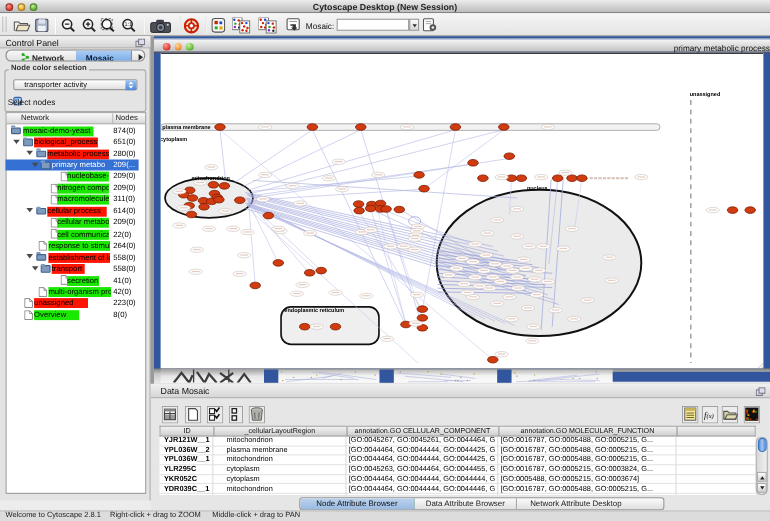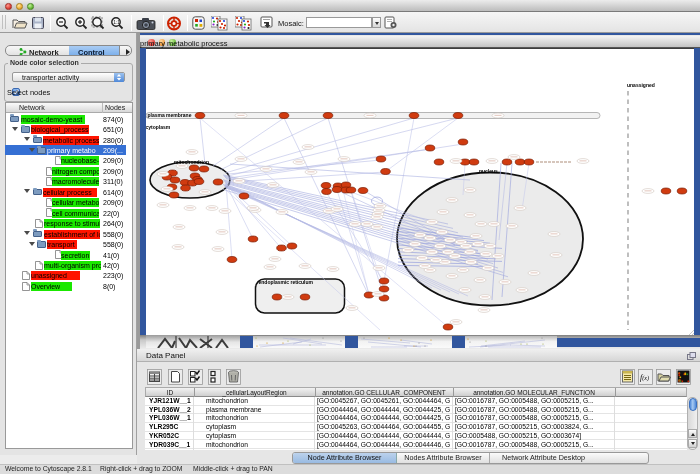--- a/index.html
+++ b/index.html
@@ -3,20 +3,21 @@
 *{margin:0;padding:0;box-sizing:border-box}
 body{width:700px;height:474px;font-family:"Liberation Sans",sans-serif;background:#ececec;position:relative;overflow:hidden}
 .abs{position:absolute}
 svg{display:block}
 </style></head><body>
 
 <div class="abs" style="left:0;top:0;width:700px;height:12px;background:linear-gradient(#ececec,#bcbcbc);border-bottom:1px solid #7a7a7a">
  <div class="abs" style="left:5px;top:3px;width:6.5px;height:6.5px;border-radius:50%;background:radial-gradient(circle at 35% 30%,#ff9a90,#e0443a 60%,#a02018);border:0.5px solid #a03028"></div>
  <div class="abs" style="left:16.3px;top:3px;width:6.5px;height:6.5px;border-radius:50%;background:radial-gradient(circle at 35% 30%,#ffe9a0,#f0b03c 60%,#b07810);border:0.5px solid #a88020"></div>
  <div class="abs" style="left:27.4px;top:3px;width:6.5px;height:6.5px;border-radius:50%;background:radial-gradient(circle at 35% 30%,#c8f0a0,#6cbe3c 60%,#3c8018);border:0.5px solid #4c8828"></div>
+ <div class="abs" style="left:0;top:2px;width:700px;text-align:center;font-size:8px;font-weight:bold;color:#222">Cytoscape Desktop (New Session)</div>
 </div>
 
 <div class="abs" style="left:0;top:12px;width:700px;height:21px;background:linear-gradient(#f6f6f6,#e4e4e4);border-bottom:1px solid #9a9a9a">
  <div class="abs" style="left:2px;top:3px;width:1px;height:14px;background:#c0c0c0"></div>
  <div class="abs" style="left:5px;top:3px;width:1px;height:14px;background:#c0c0c0"></div>
 </div>
 <div style="position:absolute;left:50px;top:15px;width:1px;height:16px;background:#b6b6b6;border-right:1px solid #fff"></div>
 <div style="position:absolute;left:131px;top:15px;width:1px;height:16px;background:#b6b6b6;border-right:1px solid #fff"></div>
 <div style="position:absolute;left:163px;top:15px;width:1px;height:16px;background:#b6b6b6;border-right:1px solid #fff"></div>
 <div style="position:absolute;left:187px;top:15px;width:1px;height:16px;background:#b6b6b6;border-right:1px solid #fff"></div>
@@ -124,32 +125,39 @@
     <circle cx="9.5" cy="9" r="3" fill="#555"></circle>
     <circle cx="9.5" cy="9" r="1.2" fill="#eee"></circle>
   </svg>
 <div class="abs" style="left:278px;top:19px;font-size:7.5px;color:#111">Mosaic:</div>
 <div class="abs" style="left:306px;top:17px;width:66px;height:11px;background:#fff;border:1px solid #999"></div>
 <div class="abs" style="left:372px;top:17px;width:9px;height:11px;background:linear-gradient(#fdfdfd,#d8d8d8);border:1px solid #999">
  <div class="abs" style="left:1.5px;top:3.5px;width:0;height:0;border-left:2.8px solid transparent;border-right:2.8px solid transparent;border-top:3.5px solid #333"></div>
 </div>
 
 <div class="abs" style="left:0;top:33px;width:137px;height:422px;background:#e4e4e4;border-right:1px solid #a0a0a0">
+ <div class="abs" style="left:0;top:0;width:137px;height:11px;background:linear-gradient(#f2f2f2,#d4d4d4);border-bottom:1px solid #b0b0b0">
+  <div class="abs" style="left:5px;top:1.5px;font-size:8px;color:#111">Control Panel</div>
+  <svg class="abs" style="left:123px;top:1.5px" width="9" height="8">
+        <rect x="0.5" y="2.5" width="5.5" height="5" fill="none" stroke="#778" stroke-width="1"></rect>
+        <rect x="3" y="0.5" width="5.5" height="5" fill="#dde" stroke="#778" stroke-width="1"></rect>
+      </svg>
+ </div>
 
  <div class="abs" style="left:5px;top:12px;width:127px;height:11px;background:linear-gradient(#f8f8f8,#e2e2e2);border:1px solid #8a8a8a;border-radius:5px;overflow:hidden">
   <div class="abs" style="left:63px;top:0;width:50px;height:11px;background:linear-gradient(#a9ccf4,#74aae9)"></div>
   <div class="abs" style="left:113px;top:0;width:1px;height:11px;background:#8a8a8a"></div>
   <svg class="abs" style="left:13px;top:2px" width="8" height="8">
         <circle cx="2" cy="1.5" r="1.4" fill="#2a2"></circle>
         <circle cx="2" cy="6.5" r="1.4" fill="#2a2"></circle>
         <circle cx="6" cy="4" r="1.4" fill="#2a2"></circle>
         <path d="M2 1.5 L6 4 L2 6.5" stroke="#2a2" stroke-width="0.7" fill="none"></path>
       </svg>
   <div class="abs" style="left:23px;top:1.5px;font-size:7.5px;font-weight:bold;color:#222">Network</div>
-  <div class="abs" style="left:72px;top:1.5px;font-size:7.5px;font-weight:bold;color:#0a1a30">Control</div>
+  <div class="abs" style="left:72px;top:1.5px;font-size:7.5px;font-weight:bold;color:#0a1a30">Mosaic</div>
   <div class="abs" style="left:120px;top:2.5px;width:0;height:0;border-top:3px solid transparent;border-bottom:3px solid transparent;border-left:4.5px solid #222"></div>
  </div>
 
  <div class="abs" style="left:4px;top:30px;width:129px;height:39px;border:1px solid #aaa;border-radius:3px"></div>
  <div class="abs" style="left:8px;top:25.5px;padding:0 2px;background:#e4e4e4;font-size:7px;font-weight:bold;color:#333">Node color selection</div>
  <div class="abs" style="left:12px;top:39px;width:113px;height:10px;background:linear-gradient(#fff,#e0e0e0);border:1px solid #999;border-radius:2px">
   <div class="abs" style="left:9px;top:0;font-size:7px;line-height:9px;color:#111">transporter activity</div>
   <div class="abs" style="right:0;top:0;width:10px;height:8.5px;background:linear-gradient(#9cc2f0,#4e88d8);border-radius:0 1px 1px 0">
    <svg width="10" height="9">
           <path d="M5 1 L7.2 3.5 L2.8 3.5 Z" fill="#fff"></path>
@@ -272,21 +280,21 @@
  </div>
 </div>
 
 <div class="abs" style="left:137px;top:33px;width:563px;height:316px;background:#9a9a9a">
 </div>
 <div class="abs" style="left:140px;top:33px;width:560px;height:315px;background:#31569e"></div>
 <div class="abs" style="left:140px;top:35px;width:560px;height:13px;background:linear-gradient(#f4f4f4,#c2c2c2);border-top:1px solid #e8e8e8;border-bottom:1px solid #555">
  <div class="abs" style="left:8px;top:3px;width:6.5px;height:6.5px;border-radius:50%;background:radial-gradient(circle at 35% 30%,#ff9a90,#e0443a 60%,#a02018)"></div>
  <div class="abs" style="left:18.5px;top:3px;width:6.5px;height:6.5px;border-radius:50%;background:radial-gradient(circle at 35% 30%,#ffd9a0,#f09a3c 60%,#b06810)"></div>
  <div class="abs" style="left:29px;top:3px;width:6.5px;height:6.5px;border-radius:50%;background:radial-gradient(circle at 35% 30%,#c8f0a0,#6cbe3c 60%,#3c8018)"></div>
- <div class="abs" style="left:0;top:2.5px;width:560px;text-align:left;font-size:7.5px;color:#111">primary metabolic process</div>
+ <div class="abs" style="left:0;top:2.5px;width:560px;text-align:right;font-size:7.5px;color:#111">primary metabolic process</div>
 </div>
 <div class="abs" style="left:146px;top:48px;width:548px;height:287px;background:#fff;overflow:hidden">
 <svg width="548" height="287" viewBox="0 0 548 287" style="position:absolute;left:0;top:0">
       <line x1="0" y1="0.5" x2="548" y2="0.5" stroke="#3c3c3c" stroke-width="1"></line>
       <rect x="0" y="64.5" width="454" height="6" rx="3" fill="#f2f2f2" stroke="#999" stroke-width="0.7"></rect>
       <ellipse cx="44" cy="132" rx="40" ry="18" fill="#ededed" stroke="#111" stroke-width="1.6"></ellipse>
       <ellipse cx="344" cy="191" rx="93" ry="66.5" fill="#ebebeb" stroke="#111" stroke-width="1.8"></ellipse>
       <rect x="109.5" y="231" width="89" height="34" rx="9" fill="#efefef" stroke="#111" stroke-width="1.5"></rect>
       <line x1="77.0" y1="127.0" x2="302.0" y2="176.0" stroke="#a3aade" stroke-width="0.6"></line>
       <line x1="78.0" y1="128.2" x2="307.0" y2="180.4" stroke="#a3aade" stroke-width="0.6"></line>
@@ -671,21 +679,21 @@
       <circle cx="56" cy="8" r="0.6" fill="#99aa44"></circle>
     </svg>
   </div>
 <div style="position:absolute;left:240px;top:336px;width:13px;height:12px;background:#31569e"></div>
 <div style="position:absolute;left:345px;top:336px;width:13px;height:12px;background:#31569e"></div>
 <div style="position:absolute;left:452px;top:336px;width:13px;height:12px;background:#31569e"></div>
 <div style="position:absolute;left:557px;top:338px;width:143px;height:9px;background:#31569e"></div>
 
 <div class="abs" style="left:137px;top:349px;width:563px;height:115px;background:#e6e6e6">
  <div class="abs" style="left:0;top:0;width:563px;height:13px;background:linear-gradient(#f0f0f0,#d6d6d6);border-bottom:1px solid #b0b0b0">
-  <div class="abs" style="left:9px;top:2px;font-size:8px;color:#111">Data Panel</div>
+  <div class="abs" style="left:9px;top:2px;font-size:8px;color:#111">Data Mosaic</div>
   <svg class="abs" style="left:550px;top:2.5px" width="9" height="8">
         <rect x="0.5" y="2.5" width="5.5" height="5" fill="none" stroke="#778" stroke-width="1"></rect>
         <rect x="3" y="0.5" width="5.5" height="5" fill="#dde" stroke="#778" stroke-width="1"></rect>
       </svg>
  </div>
 </div>
 <svg style="position:absolute;left:147px;top:369px" width="15" height="16" viewBox="0 0 15 16">
     <rect x="0.5" y="0.5" width="14" height="15" fill="#ececec" stroke="#999" stroke-width="0.8"></rect>
     <rect x="2.5" y="3" width="10" height="9.5" fill="#f0f0f0" stroke="#444" stroke-width="1"></rect>
     <rect x="2.5" y="3" width="10" height="2" fill="#888"></rect>
@@ -808,22 +816,22 @@
 
 <div class="abs" style="left:687px;top:396.5px;width:11px;height:53px;background:linear-gradient(90deg,#d8d8d8,#f0f0f0);border:1px solid #b0b0b0;border-radius:5px"></div>
 <div class="abs" style="left:688.5px;top:398px;width:8px;height:13px;background:linear-gradient(90deg,#4e88d8,#a6c9f2 45%,#4e88d8);border-radius:4px;border:0.5px solid #3a70c0"></div>
 <div class="abs" style="left:688px;top:429px;width:9px;height:9px;background:linear-gradient(#fdfdfd,#d0d0d0);border:0.5px solid #aaa">
  <div class="abs" style="left:1.5px;top:2.5px;width:0;height:0;border-left:2.8px solid transparent;border-right:2.8px solid transparent;border-bottom:3.6px solid #222"></div>
 </div>
 <div class="abs" style="left:688px;top:438.5px;width:9px;height:9px;background:linear-gradient(#fdfdfd,#d0d0d0);border:0.5px solid #aaa">
  <div class="abs" style="left:1.5px;top:2.5px;width:0;height:0;border-left:2.8px solid transparent;border-right:2.8px solid transparent;border-top:3.6px solid #222"></div>
 </div>
 
-<div class="abs" style="left:292px;top:452px;width:357px;height:11.5px;background:linear-gradient(#fbfbfb,#e0e0e0);border:1px solid #999;border-radius:3px;overflow:hidden">
+<div class="abs" style="left:272px;top:452px;width:332px;height:11.5px;background:linear-gradient(#fbfbfb,#e0e0e0);border:1px solid #999;border-radius:3px;overflow:hidden">
  <div class="abs" style="left:0;top:0;width:104px;height:11.5px;background:linear-gradient(#bcd2ec,#92b6e0);border-right:1px solid #8aa;text-align:center;font-size:7.2px;line-height:10.5px;color:#111">Node Attribute Browser</div>
- <div class="abs" style="left:104px;top:0;width:93px;height:11.5px;border-right:1px solid #aaa;text-align:center;font-size:7.2px;line-height:10.5px;color:#222">Nodes Attribute Browser</div>
+ <div class="abs" style="left:104px;top:0;width:93px;height:11.5px;border-right:1px solid #aaa;text-align:center;font-size:7.2px;line-height:10.5px;color:#222">Data Attribute Browser</div>
  <div class="abs" style="left:197px;top:0;width:107px;height:11.5px;text-align:center;font-size:7.2px;line-height:10.5px;color:#222">Network Attribute Desktop</div>
 </div>
 
 <div class="abs" style="left:0;top:464px;width:700px;height:10px;background:#dcdcdc;border-top:1px solid #c0c0c0"></div>
 <div class="abs" style="left:5px;top:464.5px;font-size:6.8px;color:#222">Welcome to Cytoscape 2.8.1</div>
 <div class="abs" style="left:100px;top:464.5px;font-size:6.8px;color:#222">Right-click + drag to ZOOM</div>
 <div class="abs" style="left:193px;top:464.5px;font-size:6.8px;color:#222">Middle-click + drag to PAN</div>
 
 </body></html>

